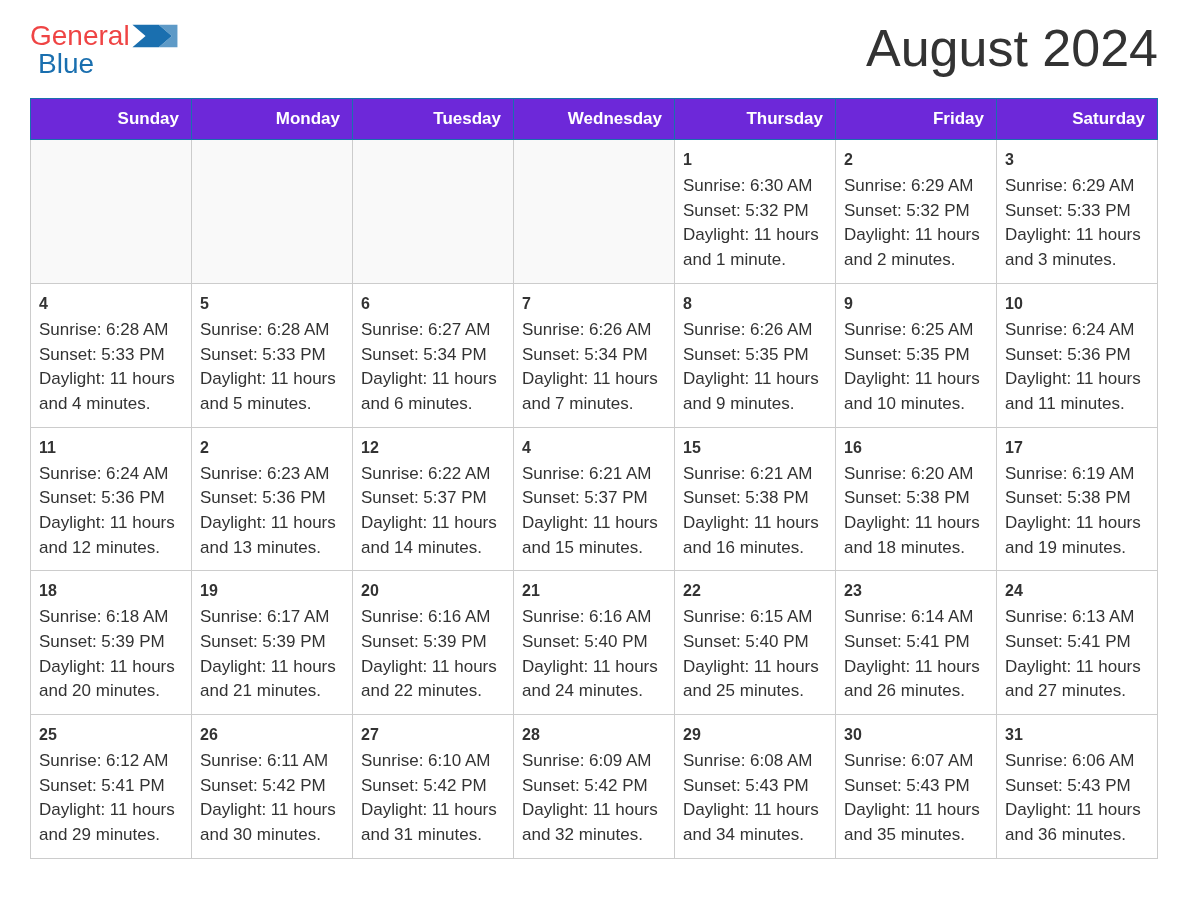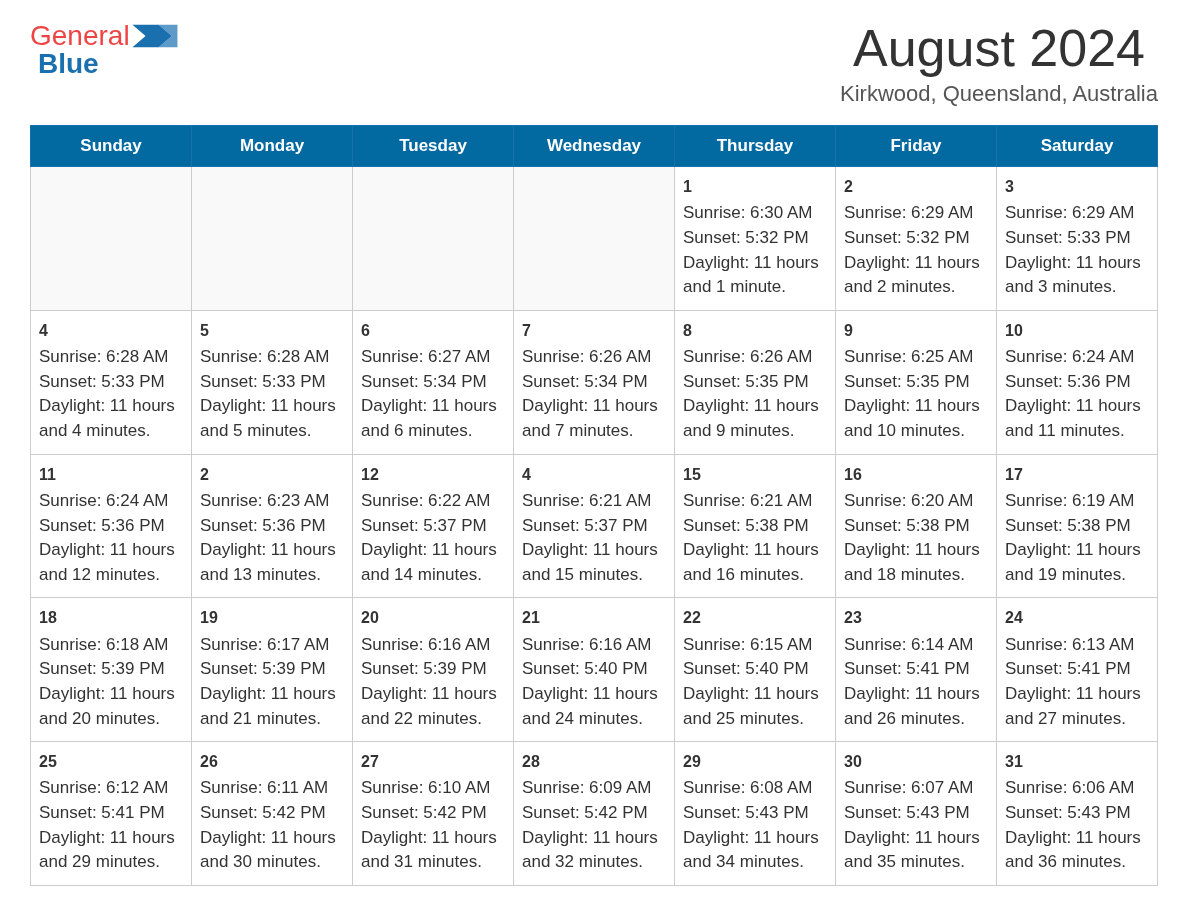--- a/index.html
+++ b/index.html
@@ -25,21 +25,21 @@
       display: flex;
       align-items: center;
     }
     .logo-general {
       font-size: 28px;
       font-weight: normal;
       color: #ef4444;
     }
     .logo-blue-word {
       font-size: 28px;
-      font-weight: bold;
+      font-weight: normal;
       color: #1a6faf;
       margin-left: 4px;
       margin-top: 20px;
     }
     .title-area {
       text-align: center;
     }
     .month-title {
       font-size: 52px;
       font-weight: normal;
@@ -50,26 +50,26 @@
       font-size: 22px;
       color: #555;
       margin-top: 4px;
     }
     .calendar {
       width: 100%;
       border-collapse: collapse;
       border: 1px solid #aaa;
     }
     .calendar th {
-      background-color: #0369a1;
+      background-color: #6d28d9;
       color: #fff;
       font-size: 17px;
       font-weight: bold;
-      padding: 10px 4px;
-      text-align: center;
+      padding: 10px 12px;
+      text-align: right;
       border: 1px solid #1a6faf;
     }
     .calendar td {
       vertical-align: top;
       border: 1px solid #ccc;
       padding: 8px 8px 10px 8px;
       width: 14.28%;
       font-size: 13.5px;
       color: #333;
       line-height: 1.45;
@@ -104,21 +104,20 @@
         <polygon points="2,4 30,4 44,16 30,28 2,28 16,16" fill="#1a6faf"></polygon>
         <polygon points="30,4 50,4 50,28 30,28 44,16" fill="#1a6faf" opacity="0.7"></polygon>
       </svg>
     </div>
     <div style="margin-top:-4px; margin-left:4px;">
       <span class="logo-blue-word">Blue</span>
     </div>
   </div>
   <div class="title-area">
     <div class="month-title">August 2024</div>
-    <div class="location">Kirkwood, Queensland, Australia</div>
   </div>
 </div>
 
 <table class="calendar">
   <thead>
     <tr>
     <th>Sunday</th>
         <th>Monday</th>
         <th>Tuesday</th>
         <th>Wednesday</th>

